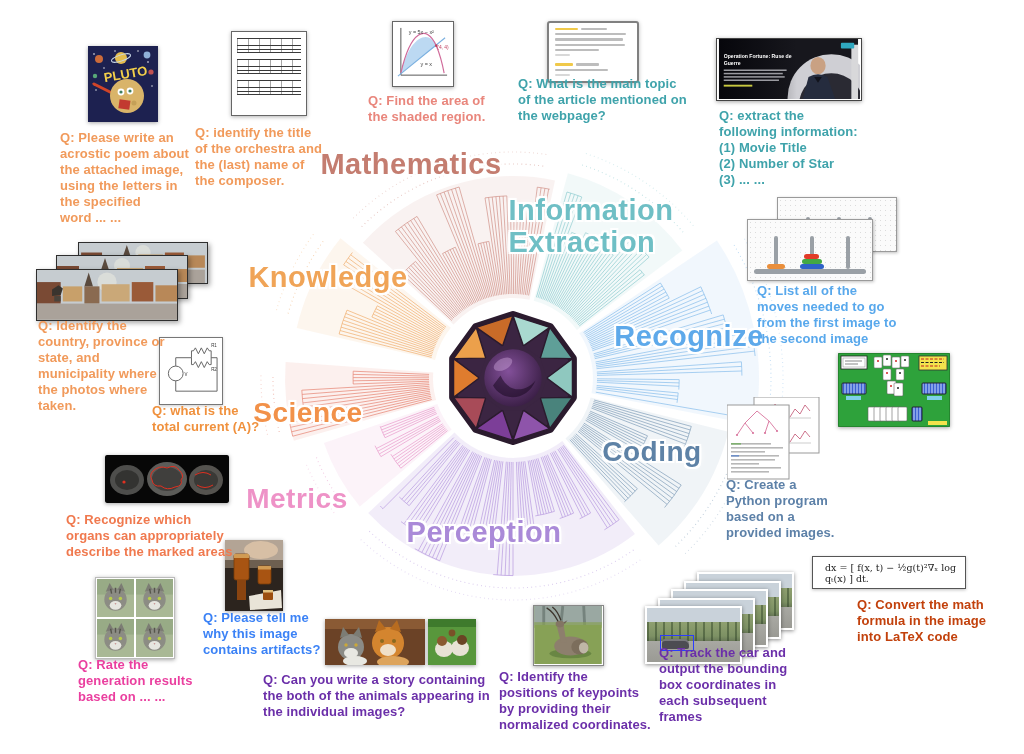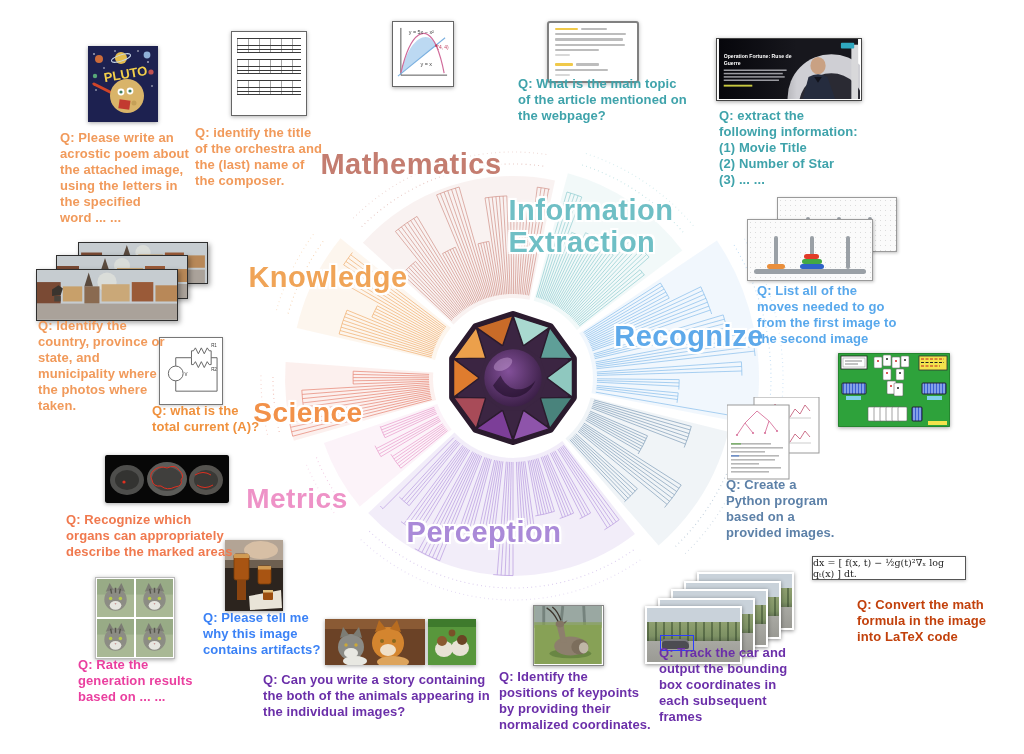--- a/index.html
+++ b/index.html
@@ -422,35 +422,38 @@
       <polygon points="8.3,-25.7 21.8,-15.9 27.0,-0.0 21.8,15.9 8.3,25.7 -8.3,25.7 -21.8,15.9 -27.0,0.0 -21.8,-15.9 -8.3,-25.7" fill="#3b2542"></polygon>
       <circle r="23" fill="url(#gg)"></circle>
       <path d="M-16,6 C-8,20 12,18 18,2 C10,12 -4,12 -10,-2 Z" fill="#190a20" opacity="0.55"></path>
       <ellipse cx="-8" cy="-11" rx="8" ry="4.5" fill="#caa2d8" opacity="0.45" transform="rotate(-28 -8 -11)"></ellipse>
     </svg>
 
   <div class="cat" style="left: 411px; top: 164px; font-size: 29px; color: rgb(196, 125, 112);">Mathematics</div>
   <div class="cat" style="left: 591px; top: 226px; font-size: 29px; color: rgb(111, 191, 197);">Information
 Extraction</div>
   <div class="cat" style="left: 689px; top: 336px; font-size: 29px; color: rgb(94, 169, 234);">Recognize</div>
+  <div class="cat" style="left: 652px; top: 452px; font-size: 28px; color: rgb(94, 130, 166);">Coding</div>
   <div class="cat" style="left: 484px; top: 532px; font-size: 29px; color: rgb(170, 138, 216);">Perception</div>
   <div class="cat" style="left: 297px; top: 499px; font-size: 28px; color: rgb(238, 146, 199);">Metrics</div>
   <div class="cat" style="left: 308px; top: 413px; font-size: 28px; color: rgb(242, 145, 73);">Science</div>
   <div class="cat" style="left: 328px; top: 277px; font-size: 29px; color: rgb(240, 164, 87);">Knowledge</div>
 
   <div class="q" style="left: 60px; top: 130px; width: 155px; color: rgb(241, 154, 91);">Q: Please write an
 acrostic poem about
 the attached image,
 using the letters in
 the specified
 word ... ...</div>
   <div class="q" style="left: 195px; top: 125px; width: 150px; color: rgb(241, 154, 91);">Q: identify the title
 of the orchestra and
 the (last) name of
 the composer.</div>
+  <div class="q" style="left: 368px; top: 93px; width: 145px; color: rgb(233, 134, 124);">Q: Find the area of
+the shaded region.</div>
   <div class="q" style="left: 518px; top: 76px; width: 210px; color: rgb(63, 163, 171);">Q: What is the main topic
 of the article mentioned on
 the webpage?</div>
   <div class="q" style="left: 719px; top: 108px; width: 165px; color: rgb(63, 163, 171);">Q: extract the
 following information:
 (1) Movie Title
 (2) Number of Star
 (3) ... ...</div>
   <div class="q" style="left: 757px; top: 283px; width: 180px; color: rgb(88, 168, 236);">Q: List all of the
 moves needed to go
@@ -697,21 +700,21 @@
         <rect x="4" y="62" width="44" height="1.6"></rect>
           <rect x="4" y="66" width="28" height="1.6"></rect>
         <rect x="4" y="70" width="50" height="1.6"></rect>
           <rect x="4" y="74" width="38" height="1.6"></rect>
       </g>
       <rect x="4" y="46" width="10" height="1.6" fill="#7fb070"></rect>
       <rect x="4" y="58" width="8" height="1.6" fill="#7090c8"></rect>
     </svg>
   </div>
 
-  <div class="thumb formula" style="left:812px;top:556px;width:154px;height:24px;">dx = [ f(x, t) − ½g(t)²∇ₓ log qₜ(x) ] dt.</div>
+  <div class="thumb formula" style="left:812px;top:556px;width:154px;height:33px;padding-left:12px;">dx = [ f(x, t) − ½g(t)²∇ₓ log qₜ(x) ] dt.</div>
 
   <div class="thumb" style="left:645px;top:570px;width:155px;height:96px;">
     <div class="frame" style="left:52px;top:2px;">
         <div class="fence"></div>
         <div class="car"></div>
       </div>
     <div class="frame" style="left:39px;top:10.5px;">
         <div class="fence"></div>
         <div class="car"></div>
       </div>

